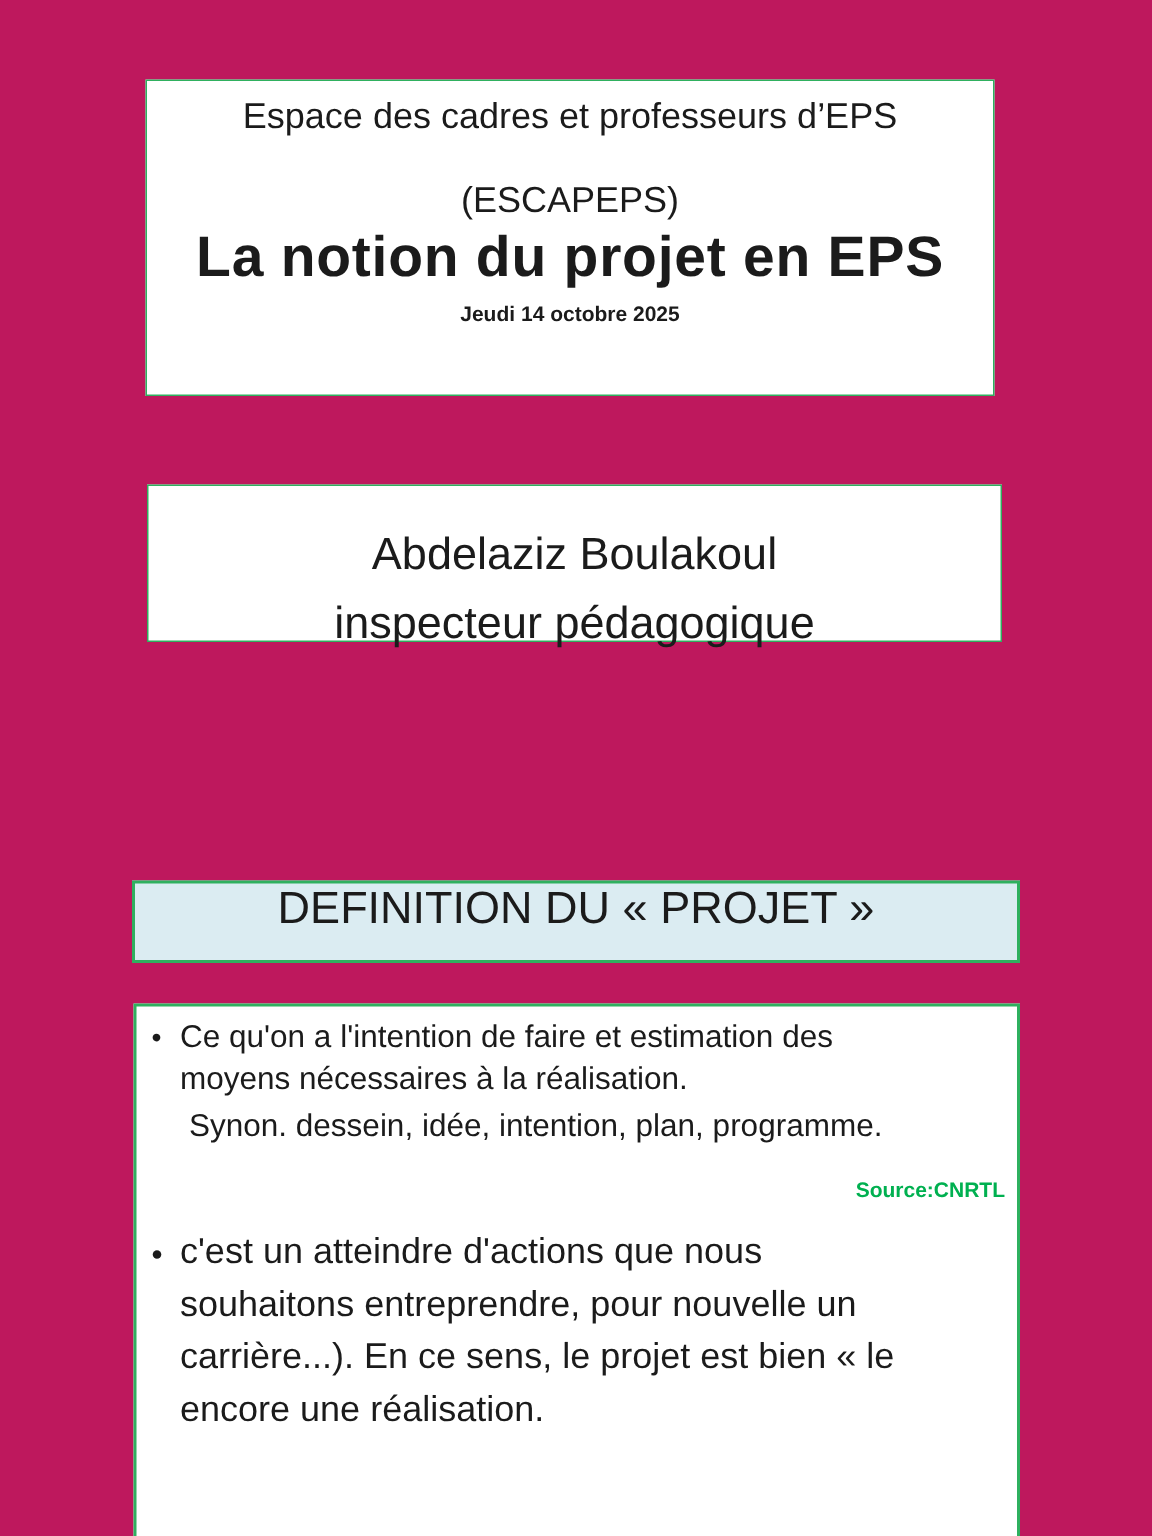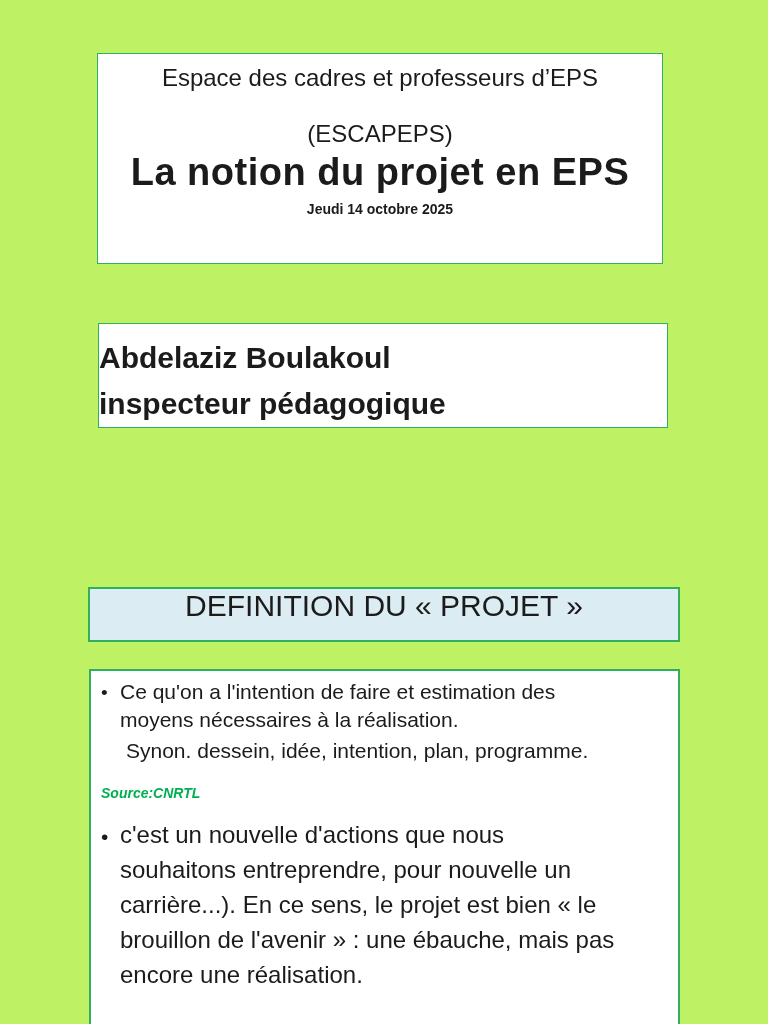--- a/index.html
+++ b/index.html
@@ -1,41 +1,41 @@
 <!DOCTYPE html>
 <html><head>
 <meta charset="utf-8">
 <style>
   html, body { margin: 0; padding: 0; }
   body { background: #ffffff; }
   .page {
     position: relative;
     width: 768px;
     height: 1024px;
-    background: #bef264;
+    background: #be185d;
     overflow: hidden;
     font-family: "Liberation Sans", sans-serif;
     color: #1b1b1b;
   }
   .slide-box {
     position: absolute;
     background: #ffffff;
     border: 1px solid #2fb05f;
     box-sizing: border-box;
   }
 
   
   .title-box { left: 97px; top: 53px; width: 566px; height: 211px; text-align: center; }
   .title-box .pre1 { margin-top: 10px; font-size: 24px; line-height: 28px; }
   .title-box .pre2 { margin-top: 28px; font-size: 24px; line-height: 28px; }
   .title-box .main-title { margin-top: 1px; font-size: 38px; line-height: 46px; font-weight: bold; letter-spacing: 0.5px; }
   .title-box .date { margin-top: 6px; font-size: 14px; font-weight: bold; }
 
   
-  .author-box { left: 98px; top: 323px; width: 570px; height: 105px; text-align: left; padding-top: 11px; font-weight: bold; }
+  .author-box { left: 98px; top: 323px; width: 570px; height: 105px; text-align: center; padding-top: 23px; }
   .author-box div { font-size: 30px; line-height: 46px; }
 
   
   .definition-header {
     left: 88px; top: 587px; width: 592px; height: 55px;
     background: #dbecf2;
     border-width: 2px;
     display: flex; justify-content: center;
     font-size: 30px;
   }
@@ -50,26 +50,26 @@
   .bullet-dot { flex: 0 0 19px; text-align: left; }
   .bullet-body { flex: 1 1 auto; }
   .rich-line { white-space: nowrap; }
   .em { }
 
   .bullet-1 { font-size: 21px; line-height: 28px; }
   .bullet-1 .bullet-dot { font-size: 19px; padding-top: 1px; }
   .bullet-1 .rich-line:nth-child(3) { padding-left: 6px; margin-top: 3px; }
 
   .source-line {
+    text-align: right;
     margin-top: 20px;
     padding-right: 2px;
     font-size: 14px;
     font-weight: bold;
     color: #00b050;
-    font-style: italic;
   }
 
   .bullet-2 { margin-top: 16px; font-size: 24px; line-height: 35px; }
   .bullet-2 .bullet-dot { font-size: 21px; padding-top: 2px; }
 </style>
 </head>
 <body>
 
 <div class="page">
 
@@ -98,23 +98,22 @@
           <div class="rich-line"><span>moyens nécessaires à la réalisation.</span></div>
           <div class="rich-line"><span>Synon. dessein, idée, intention, plan, programme.</span></div>
         </div>
     </div>
 
     <div class="source-line">Source:CNRTL</div>
 
     <div class="bullet-item bullet-2">
       <div class="bullet-dot">•</div>
       <div class="bullet-body">
-          <div class="rich-line"><span>c'est un nouvelle d'</span><span class="em">actions</span><span> que nous</span></div>
+          <div class="rich-line"><span>c'est un atteindre d'</span><span class="em">actions</span><span> que nous</span></div>
           <div class="rich-line"><span>souhaitons entreprendre, pour </span><span class="em">nouvelle un</span></div>
           <div class="rich-line"><span>carrière...). En ce sens, le projet est bien « le</span></div>
-          <div class="rich-line"><span>brouillon de l'avenir » : une ébauche, mais pas</span></div>
           <div class="rich-line"><span>encore une réalisation.</span></div>
         </div>
     </div>
 
   </div>
 
 </div>
 
 </body></html>

